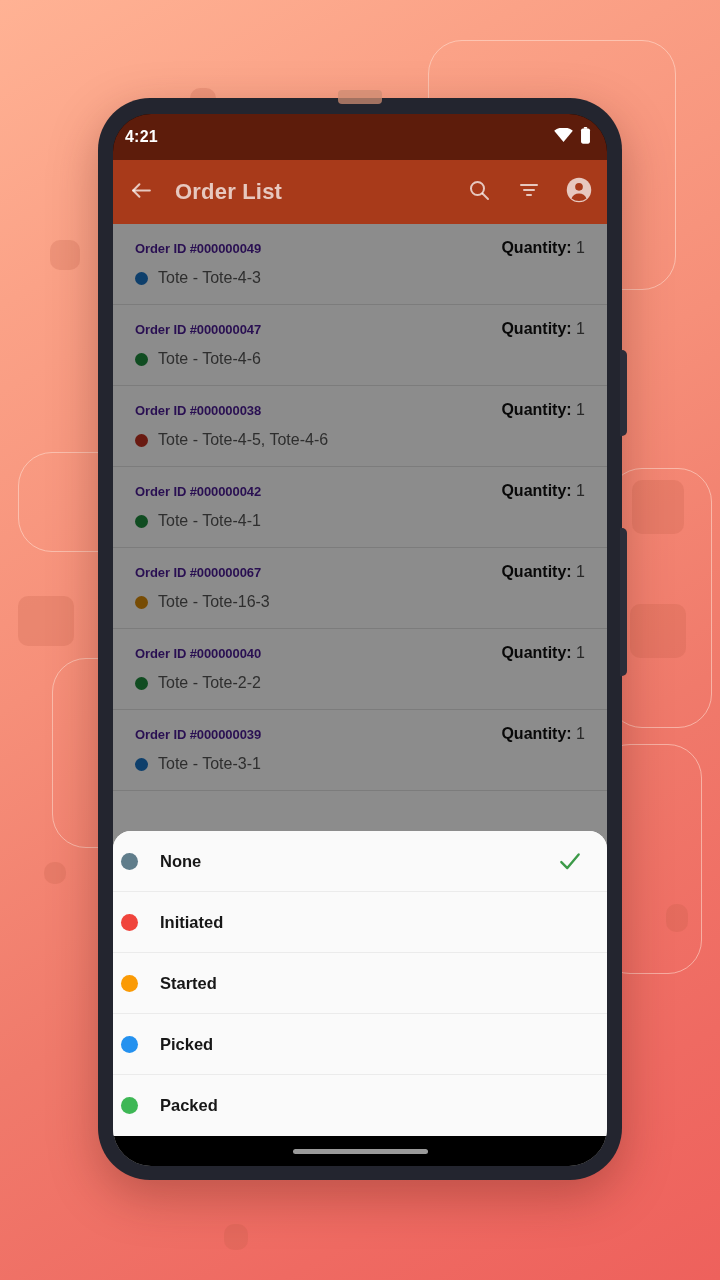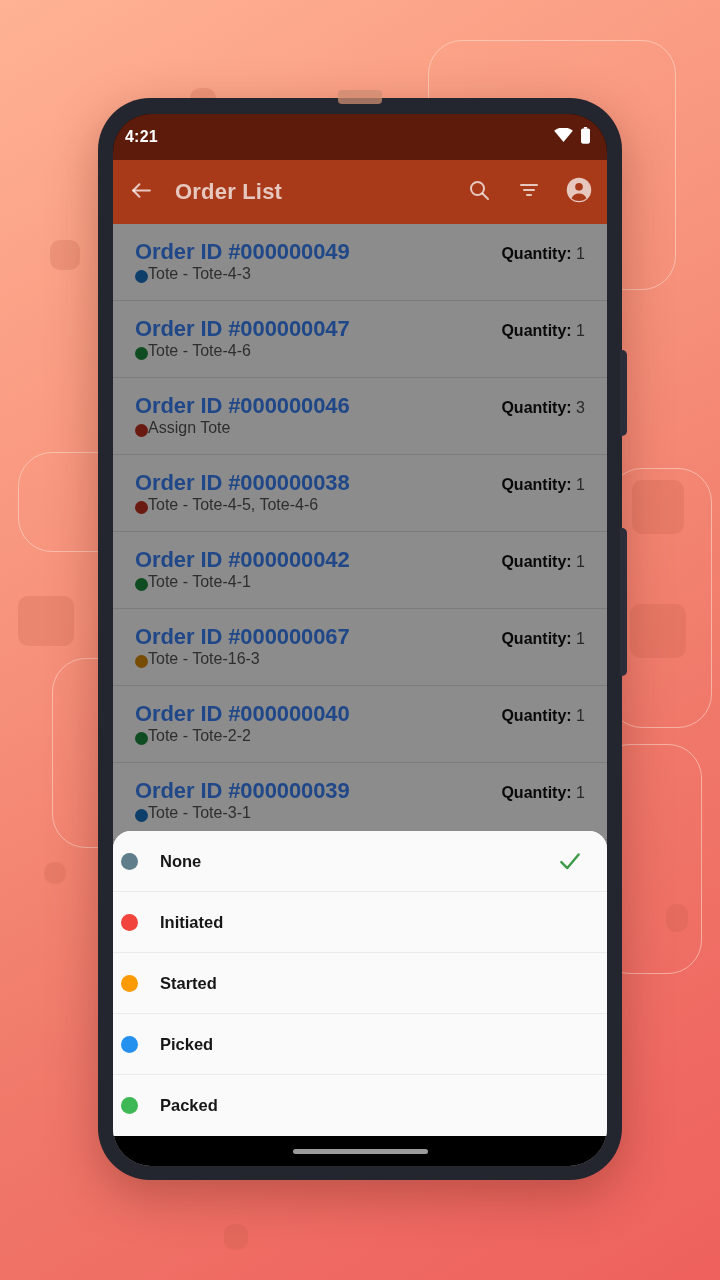--- a/index.html
+++ b/index.html
@@ -95,24 +95,24 @@
 
   
   .list-wrap { position: relative; flex: 1 1 auto; overflow: hidden; background: #fff; }
   .order-list { background: #fff; }
   .order-row {
     padding: 15px 22px 17px 22px;
     border-bottom: 1px solid #e2e2e2;
     background: #fff;
   }
   .order-top { display: flex; justify-content: space-between; align-items: baseline; }
-  .order-id { font-size: 22px; font-weight: bold; color: #3b82f6; letter-spacing: -.1px; }
+  .order-id { font-size: 13px; font-weight: bold; color: #4c1d95; letter-spacing: -.1px; }
   .order-qty { font-size: 16px; font-weight: bold; color: #121212; white-space: nowrap; }
   .order-qty .val { font-weight: normal; color: #4d4d4d; }
-  .order-sub { display: flex; align-items: flex-end; }
+  .order-sub { display: flex; align-items: center; gap: 10px; margin-top: 12px; }
   .dot { width: 13px; height: 13px; border-radius: 50%; flex: 0 0 13px; }
   .sub-text { font-size: 16px; color: #555; }
 
   .scrim {
     position: absolute; inset: 0;
     background: rgba(0,0,0,.45);
     pointer-events: none;
   }
 
   
@@ -247,30 +247,20 @@
               <span class="order-id">Order ID #000000047</span>
               <span class="order-qty"><span>Quantity:</span> <span class="val">1</span></span>
             </div>
             <div class="order-sub">
               <span class="dot" style="background: rgb(30, 138, 60);"></span>
               <span class="sub-text">Tote - Tote-4-6</span>
             </div>
           </div>
           <div class="order-row">
             <div class="order-top">
-              <span class="order-id">Order ID #000000046</span>
-              <span class="order-qty"><span>Quantity:</span> <span class="val">3</span></span>
-            </div>
-            <div class="order-sub">
-              <span class="dot" style="background: rgb(192, 48, 31);"></span>
-              <span class="sub-text">Assign Tote</span>
-            </div>
-          </div>
-          <div class="order-row">
-            <div class="order-top">
               <span class="order-id">Order ID #000000038</span>
               <span class="order-qty"><span>Quantity:</span> <span class="val">1</span></span>
             </div>
             <div class="order-sub">
               <span class="dot" style="background: rgb(192, 48, 31);"></span>
               <span class="sub-text">Tote - Tote-4-5, Tote-4-6</span>
             </div>
           </div>
           <div class="order-row">
             <div class="order-top">

